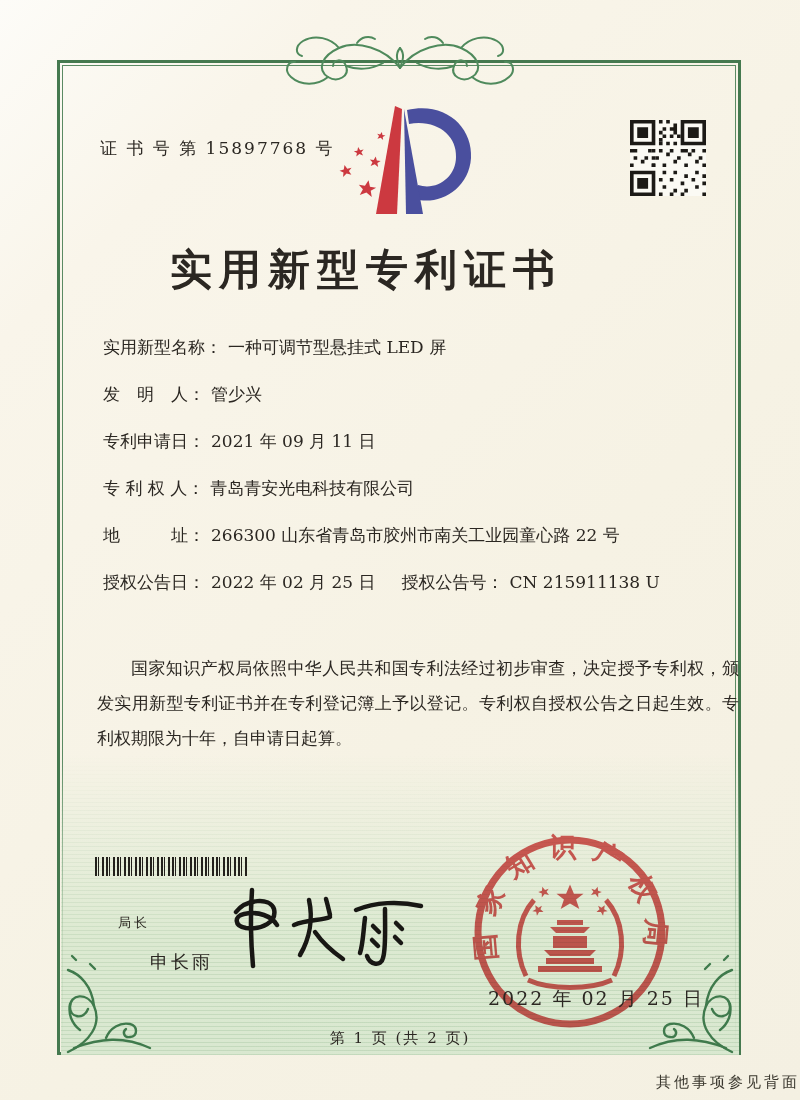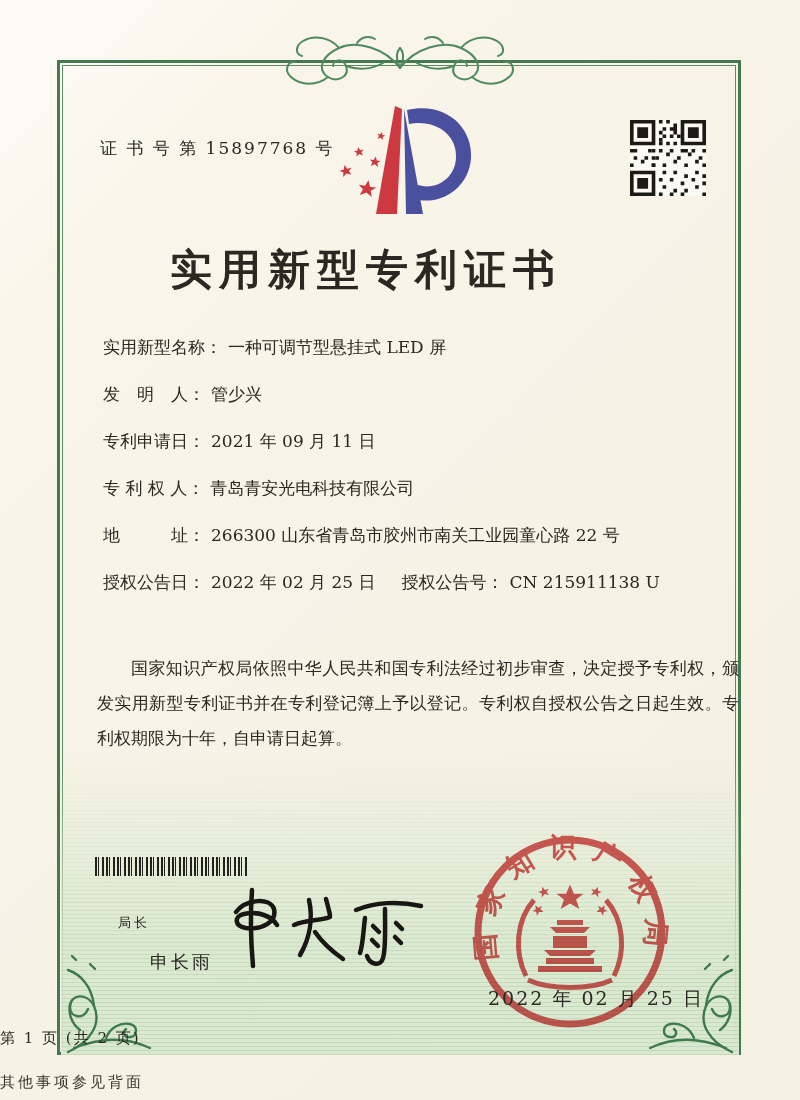--- a/index.html
+++ b/index.html
@@ -40,22 +40,22 @@
   .paras p{margin:0;text-indent:2em;}
   .signer-title{position:absolute;left:118px;top:914px;font-size:13px;letter-spacing:3px;
     font-family:"DejaVu Sans","Liberation Sans",sans-serif;}
   .signer-name{position:absolute;left:118px;top:950px;font-size:18px;letter-spacing:3px;
     font-family:"DejaVu Sans","Liberation Sans",sans-serif;margin-left:32px;}
   .handwriting{position:absolute;left:222px;top:878px;}
   .seal{position:absolute;left:470px;top:832px;mix-blend-mode:multiply;opacity:.93;}
   .seal-date{position:absolute;left:488px;top:986px;font-size:19px;letter-spacing:2px;z-index:5;}
   .barcode{position:absolute;left:95px;top:857px;width:153px;height:19px;
     background:repeating-linear-gradient(90deg,#23211c 0 2px,transparent 2px 3px,#23211c 3px 4px,transparent 4px 7px,#23211c 7px 9px,transparent 9px 11px);}
-  .page-info{position:absolute;left:0;top:1029px;width:800px;font-size:15px;letter-spacing:2px;}
-  .back-note{position:absolute;left:0;top:1073px;width:800px;text-align:left;font-size:15px;letter-spacing:3px;color:#3a372e;}
+  .page-info{position:absolute;left:0;top:1029px;width:800px;text-align:center;font-size:15px;letter-spacing:2px;}
+  .back-note{position:absolute;left:0;top:1073px;width:800px;text-align:right;font-size:15px;letter-spacing:3px;color:#3a372e;}
   .ornament-top{position:absolute;left:245px;top:30px;}
   .corner-l{position:absolute;left:62px;top:944px;}
   .corner-r{position:absolute;left:643px;top:944px;transform:scaleX(-1);}
   svg{display:block;}
 </style>
 </head>
 <body>
 
 <div class="frame"></div>
 <div class="band"></div>

